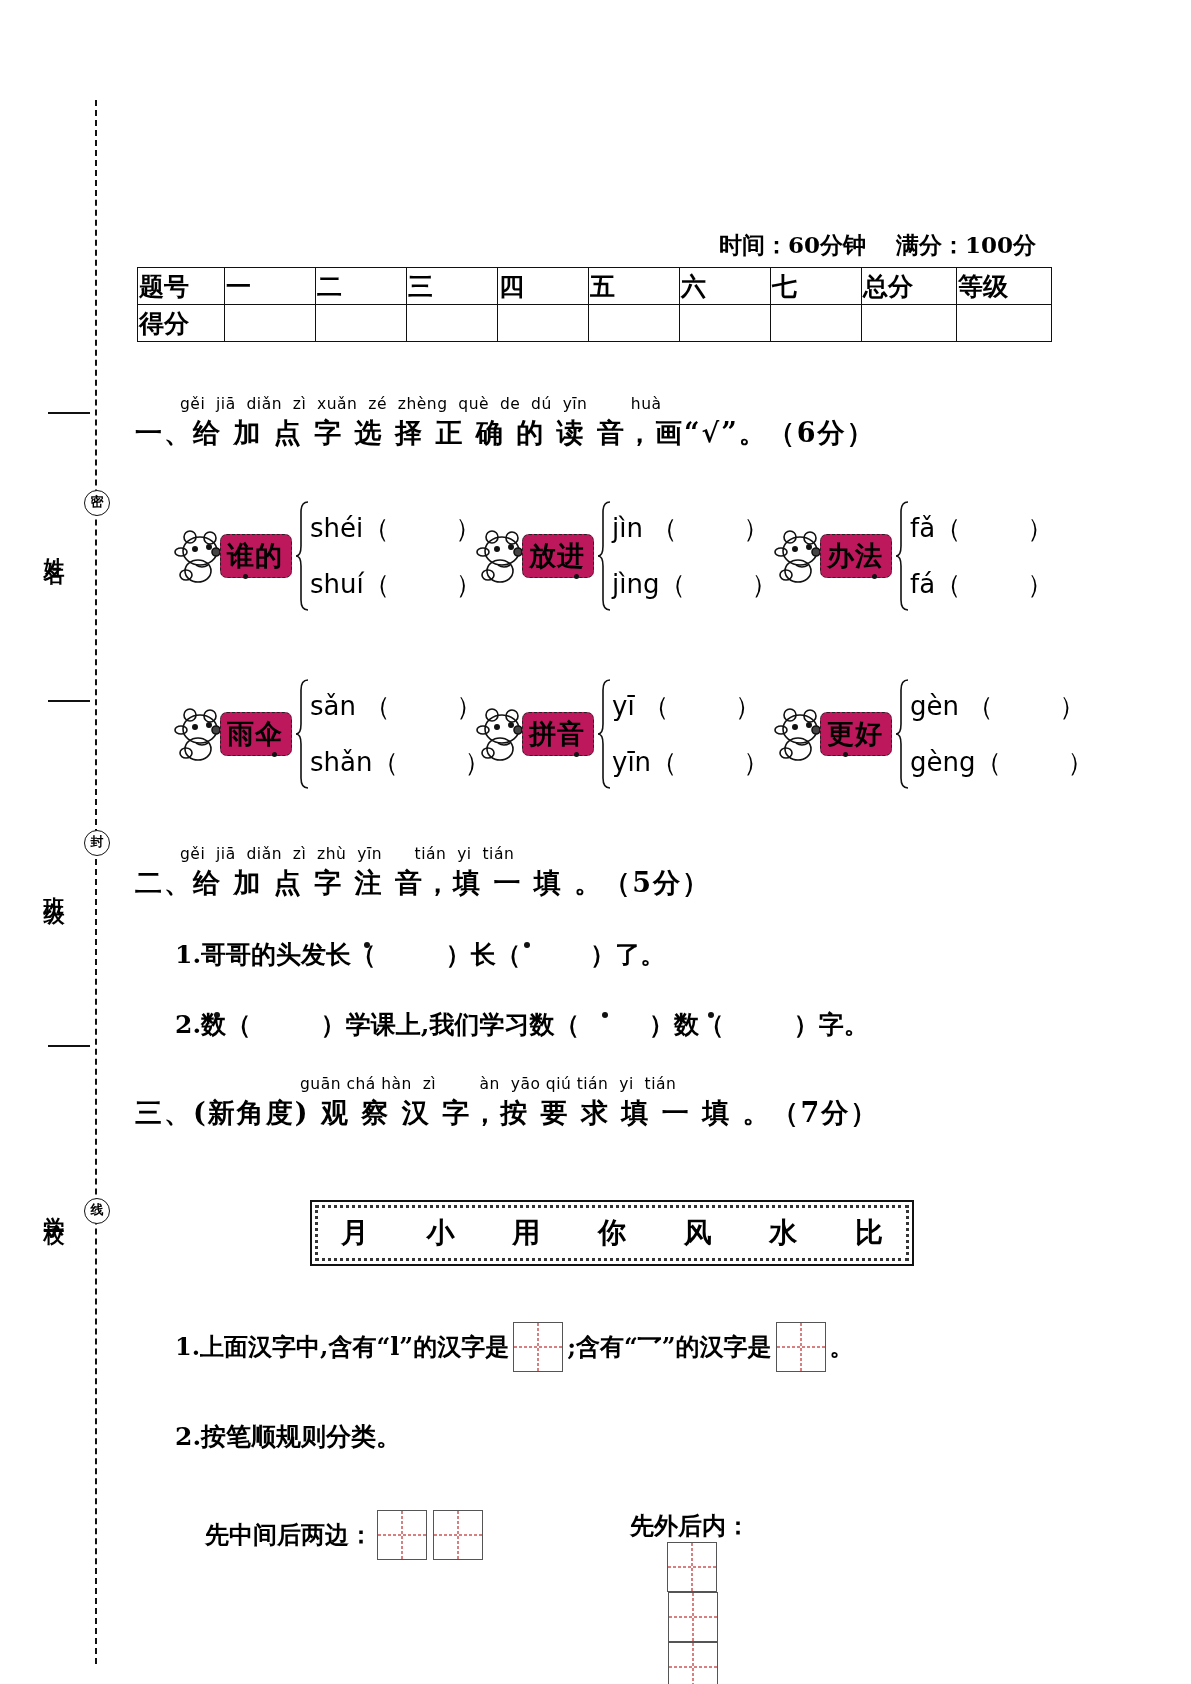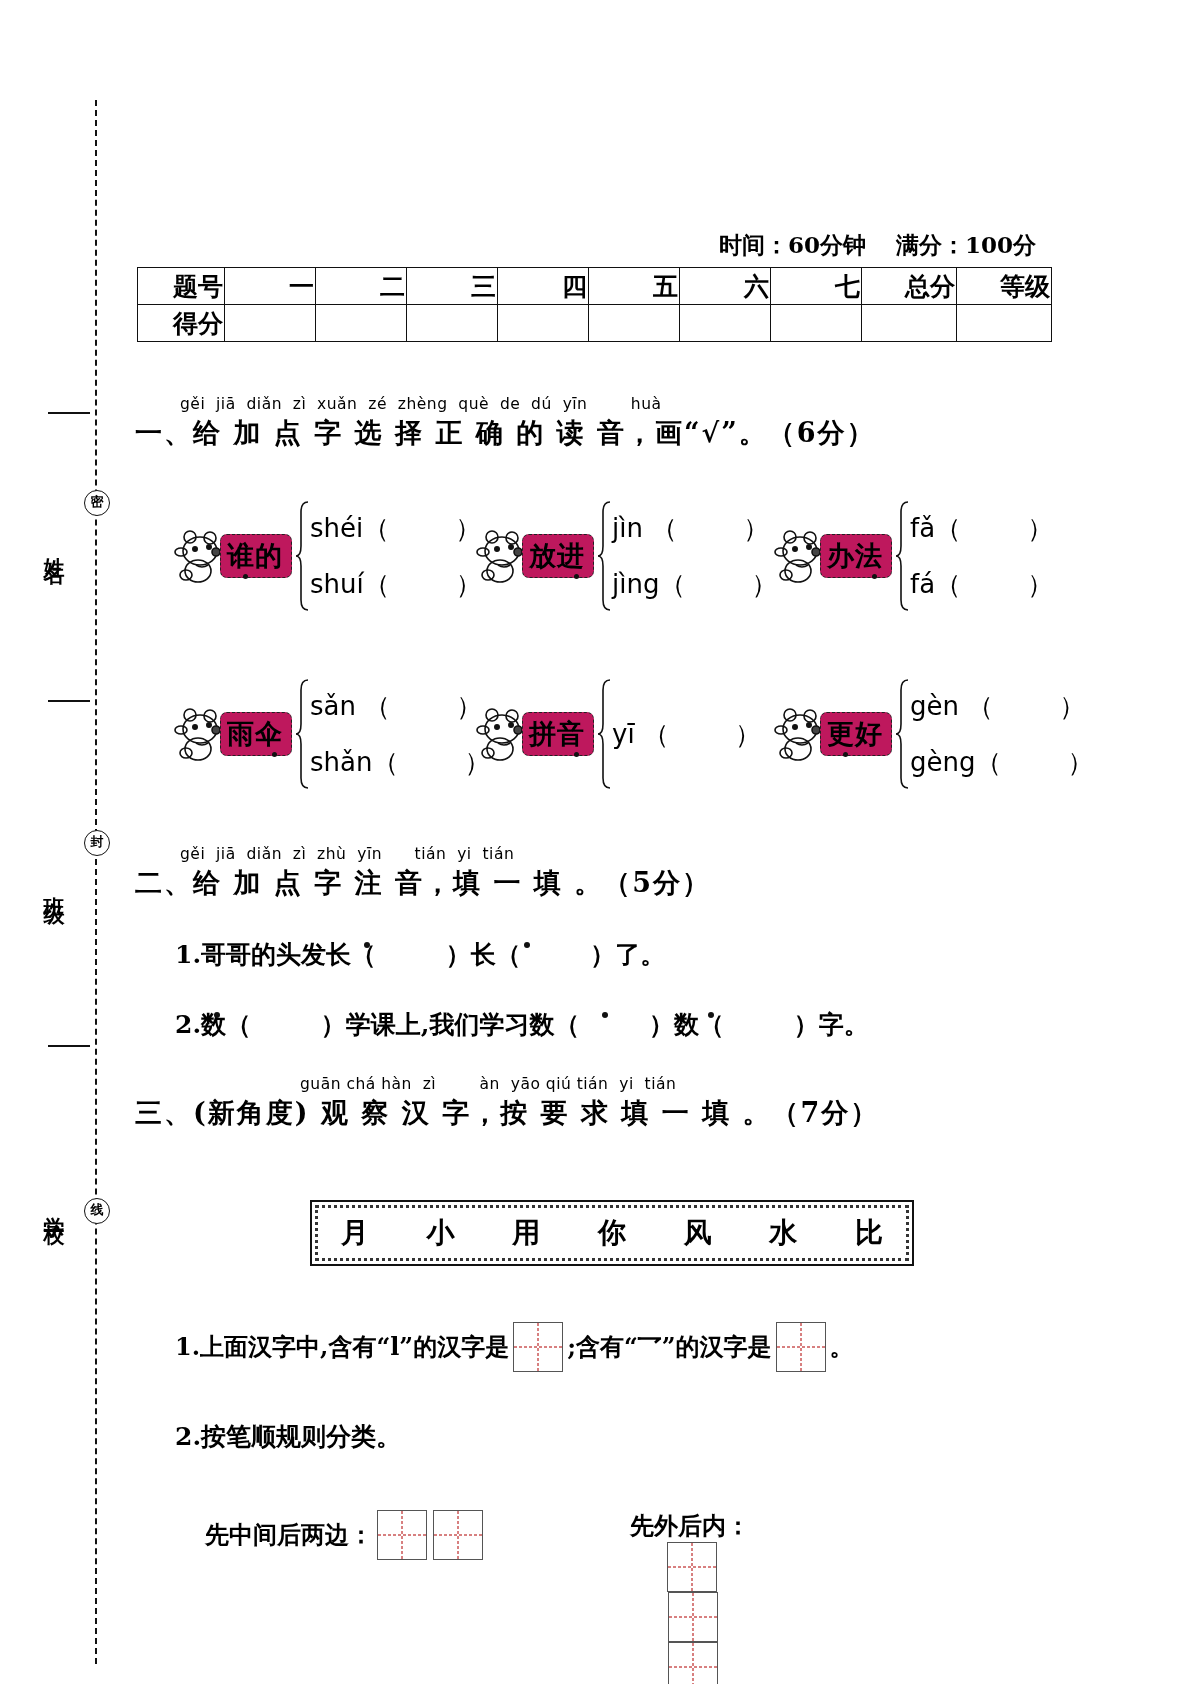--- a/index.html
+++ b/index.html
@@ -44,21 +44,21 @@
   }
   .meta span{margin-left:22px;}
 
   
   .score-table{
     position:absolute;left:137px;top:267px;
     border-collapse:collapse;
   }
   .score-table td{
     border:1.6px solid #111;
-    height:34px;text-align:right;vertical-align:middle;
+    height:34px;text-align:left;vertical-align:middle;
     font-size:25px;font-weight:700;
     font-family:Liberation Sans, sans-serif;
   }
   .score-table td.lbl{width:84px;}
   .score-table td.num{width:88px;}
   .score-table td.wide{width:92px;}
 
   
   .sec{position:absolute;left:135px;width:960px;}
   .sec .py{
@@ -319,20 +319,21 @@
     </svg>
     <div class="bubble">
       <span>拼音</span>
       <span class="dot" style="right:14px;"></span>
     </div>
     <svg class="brace" viewBox="0 0 16 112">
       <path d="M14 2 q-7 0 -7 10 v34 q0 10 -5 10 q5 0 5 10 v34 q0 10 7 10" fill="none" stroke="#111" stroke-width="1.6"></path>
     </svg>
     <div class="opts">
       <div class="opt">yī （        ）</div>
+      <div class="opt">yīn（        ）</div>
     </div>
   </div>
 
   <div class="choice" style="left:768px;top:678px;">
     <svg class="mascot" viewBox="0 0 62 62">
       <g fill="none" stroke="#111" stroke-width="1.6">
         <circle cx="22" cy="12" r="6"></circle>
           <circle cx="42" cy="13" r="6"></circle>
         <ellipse cx="32" cy="26" rx="17" ry="14"></ellipse>
         <ellipse cx="13" cy="27" rx="6" ry="4"></ellipse>

